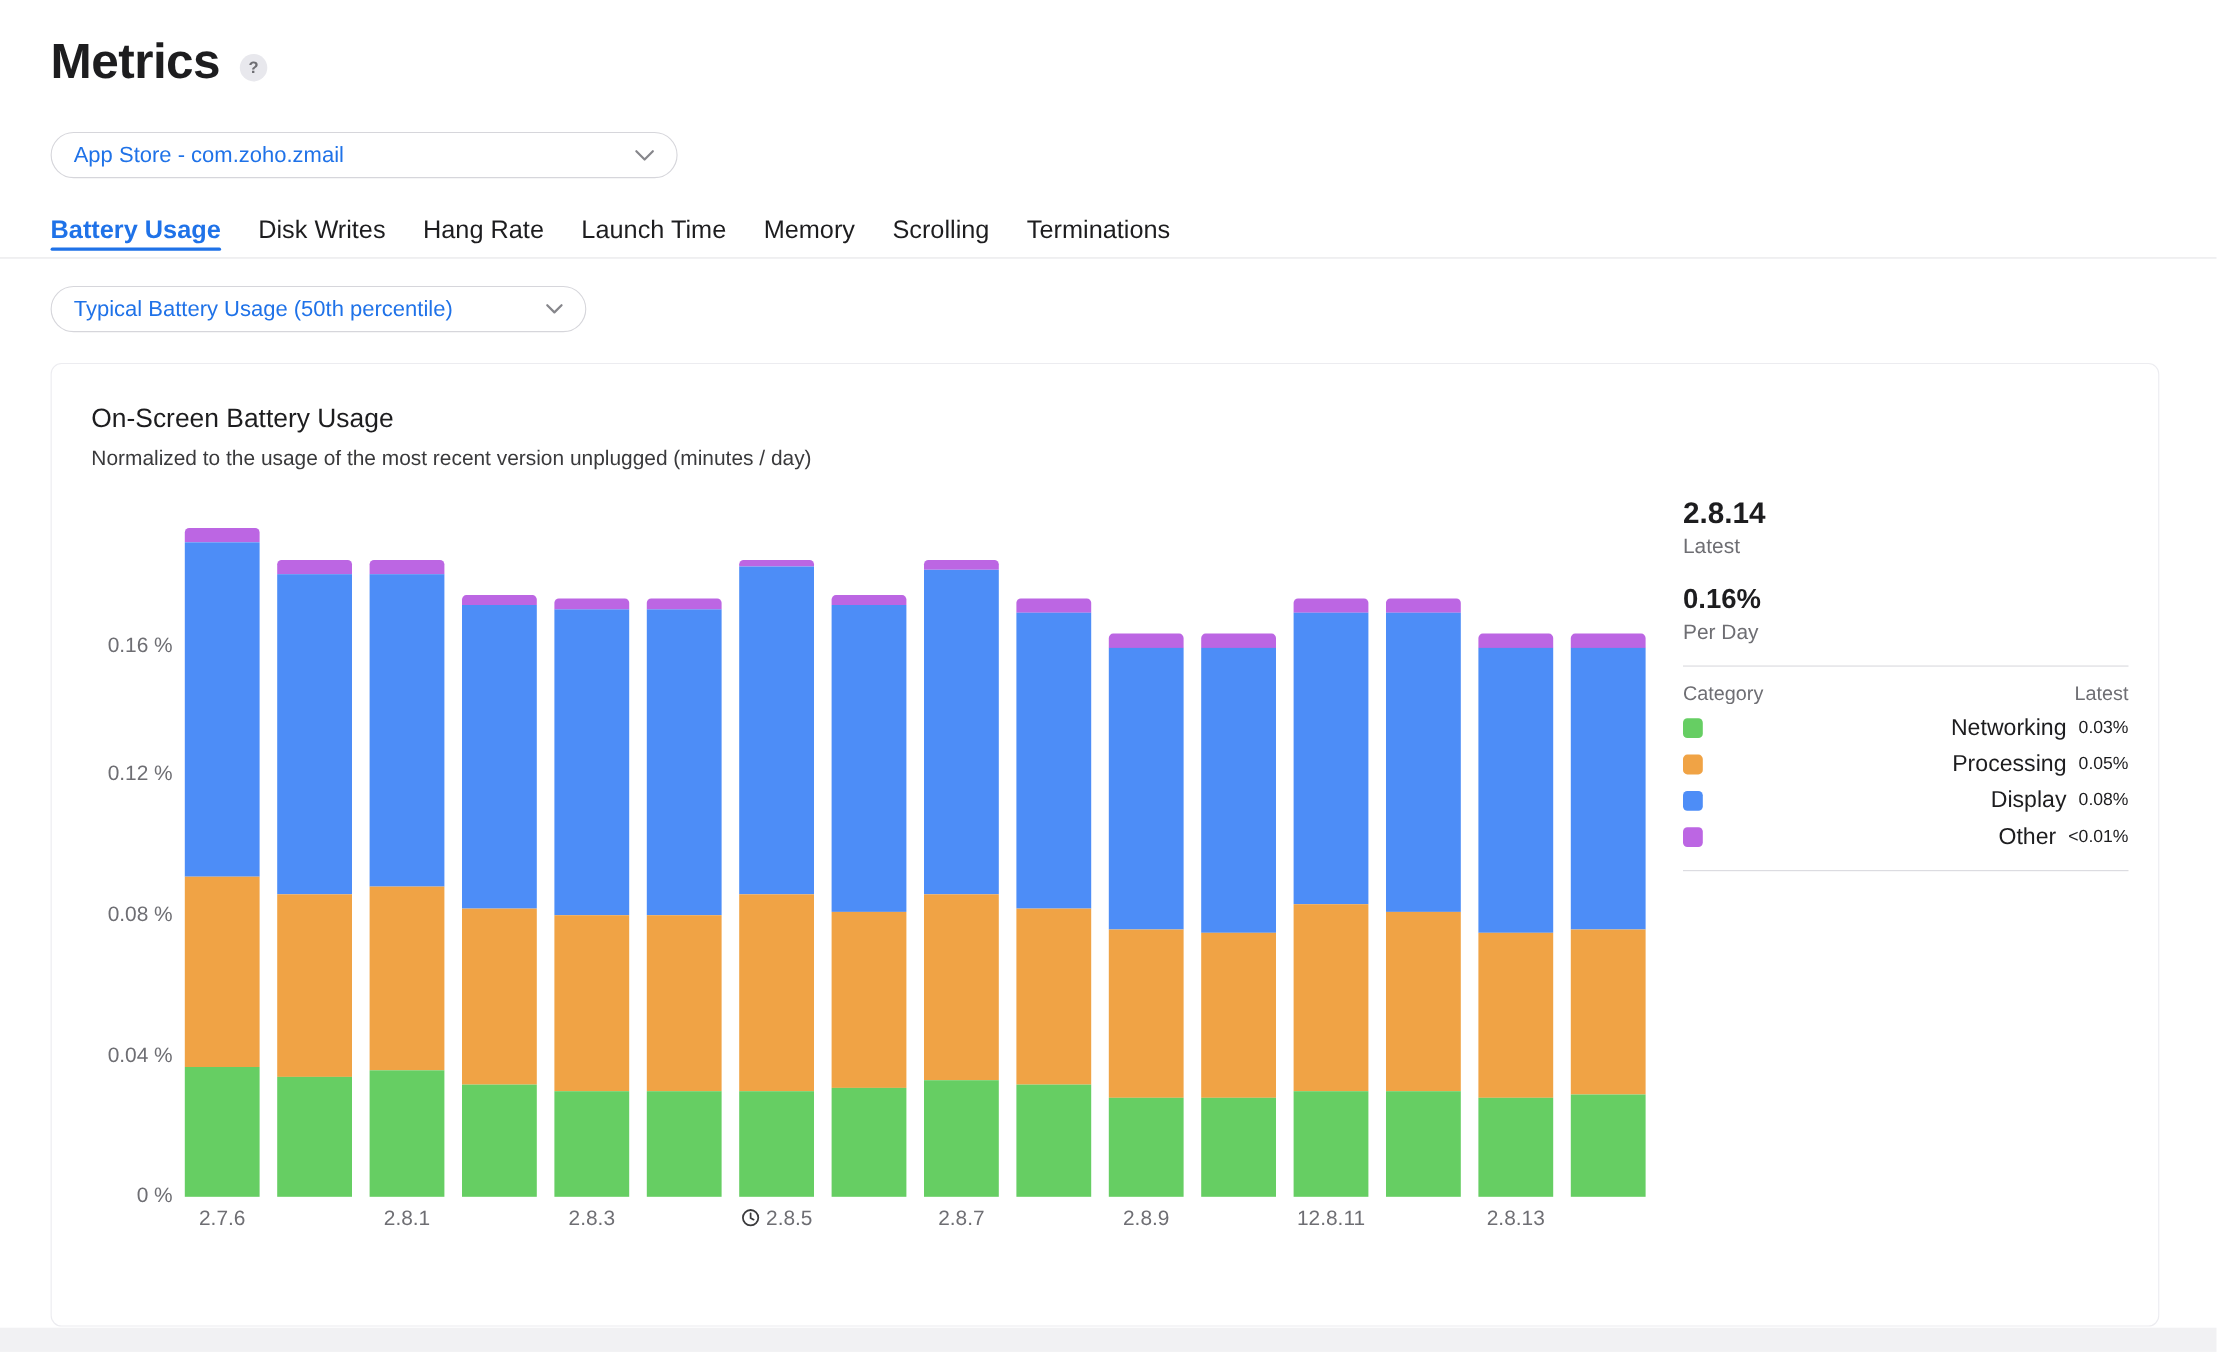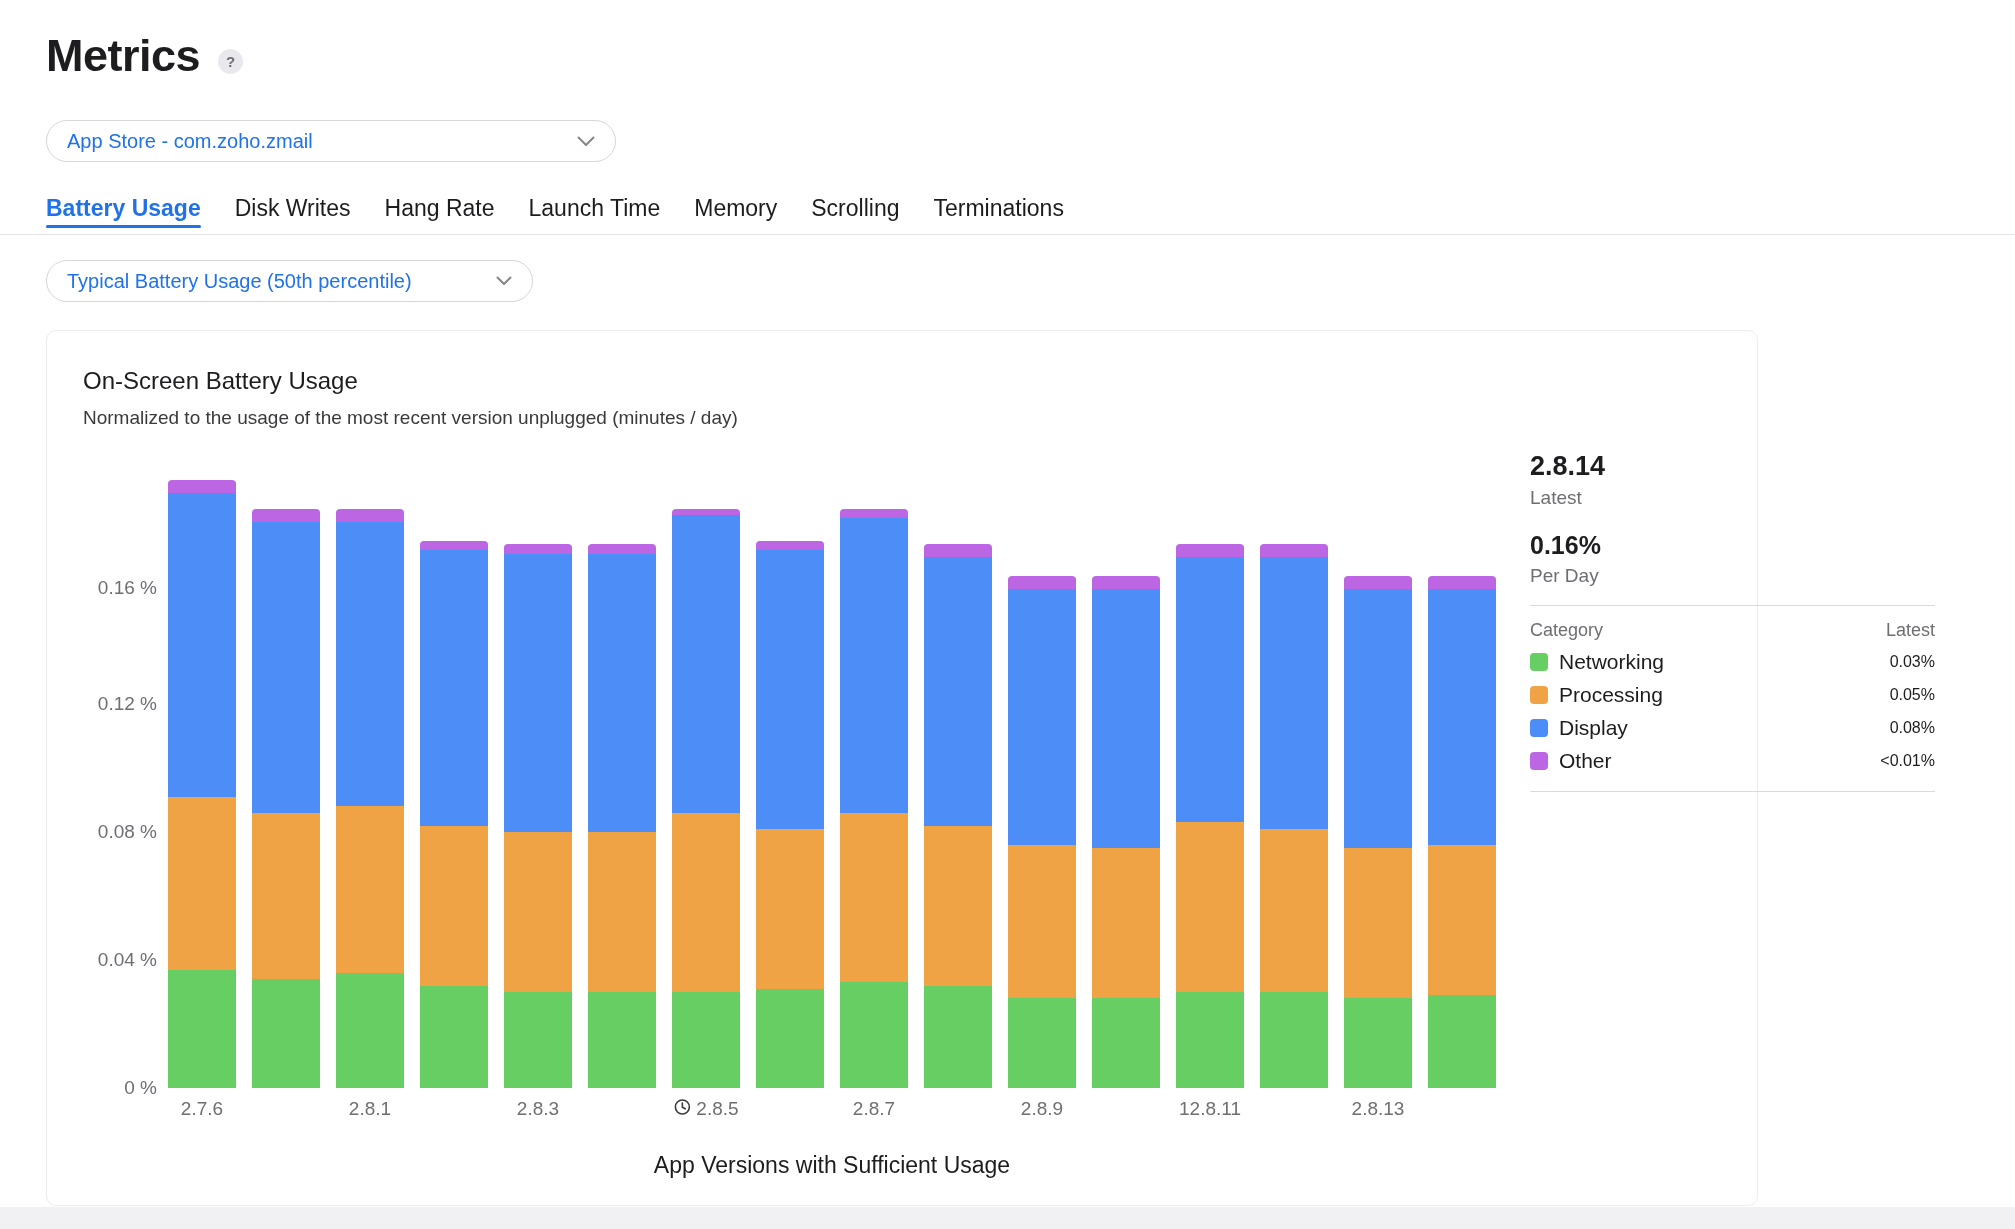--- a/index.html
+++ b/index.html
@@ -26,21 +26,21 @@
   .tab.active::after{content:"";position:absolute;left:0;right:0;bottom:3px;height:3px;background:var(--blue);border-radius:2px;}
   .tabs-divider{position:absolute;left:0;top:234px;width:2015px;height:1px;background:#e4e4e7;}
   
   .filters{position:absolute;left:46px;top:260px;display:flex;gap:34px;}
   .pill{height:42px;border:1px solid #d6d6db;border-radius:21px;background:#fff;
     display:flex;align-items:center;justify-content:space-between;
     padding:0 20px;box-sizing:border-box;font-size:20px;color:var(--blue);cursor:pointer;}
   .pill-device{width:325px;}
   .pill-metric{width:487px;}
   
-  .card{position:absolute;left:46px;top:330px;width:1712px;height:876px;
+  .card{position:absolute;left:46px;top:330px;width:1917px;height:876px;
     border:1px solid #ececf0;border-radius:10px;background:#fff;box-sizing:border-box;}
   .chart-title{position:absolute;left:36px;top:36px;font-size:24px;font-weight:500;}
   .chart-sub{position:absolute;left:36px;top:76px;font-size:19px;color:#3a3a3c;}
   
   .plot-area{position:absolute;left:36px;top:117px;width:1420px;height:760px;}
   .y-axis{position:absolute;left:0;top:0;width:74px;height:640px;}
   .y-axis .ytick{position:absolute;right:0;transform:translateY(50%);font-size:19px;color:#6e6e73;white-space:nowrap;}
   .plot{position:absolute;left:85px;top:0;width:1328px;height:640px;display:flex;align-items:flex-end;gap:16px;}
   .bar{width:68px;display:flex;flex-direction:column;justify-content:flex-end;cursor:pointer;}
   .seg{width:100%;}
@@ -51,21 +51,21 @@
   .x-caption{position:absolute;left:85px;top:704px;width:1328px;text-align:center;font-size:23px;color:#1d1d1f;}
   
   .summary{position:absolute;left:1483px;top:120px;width:405px;}
   .sum-version{font-size:27px;font-weight:700;}
   .sum-cap{font-size:19px;color:#6e6e73;margin-top:5px;}
   .sum-value{font-size:25px;font-weight:700;margin-top:22px;}
   .sum-divider{border-top:1px solid #d9d9de;margin-top:18px;}
   .legend-header{display:flex;justify-content:space-between;font-size:18px;color:#6e6e73;margin-top:14px;margin-bottom:4px;}
   .legend-row{display:flex;align-items:center;gap:11px;height:33px;font-size:21px;}
   .swatch{width:18px;height:18px;border-radius:4px;flex:0 0 auto;}
-  .legend-row .lab{flex:1;}
+  .legend-row .lab{flex:1;text-align:right;}
   .legend-row .val{font-size:16px;}
   .legend-bottom{border-top:1px solid #d9d9de;margin-top:14px;}
   .bottom-strip{position:absolute;left:0;bottom:0;width:2015px;height:22px;background:#f1f1f3;}
   .chev{flex:0 0 auto;}
 </style>
 </head>
 <body>
 
 <div class="header">
   <h1 class="page-title">Metrics</h1>
@@ -232,21 +232,20 @@
         <span class="xtick" style="left: 874px;">
           <span>2.8.9</span>
         </span>
         <span class="xtick" style="left: 1042px;">
           <span>12.8.11</span>
         </span>
         <span class="xtick" style="left: 1210px;">
           <span>2.8.13</span>
         </span>
       </div>
-    <div class="x-caption">App Versions with Sufficient Usage</div>
   </div>
 
   <aside class="summary">
     <div class="sum-version">2.8.14</div>
     <div class="sum-cap">Latest</div>
     <div class="sum-value">0.16%</div>
     <div class="sum-cap">Per Day</div>
     <div class="sum-divider"></div>
     <div class="legend-header">
       <span>Category</span>

